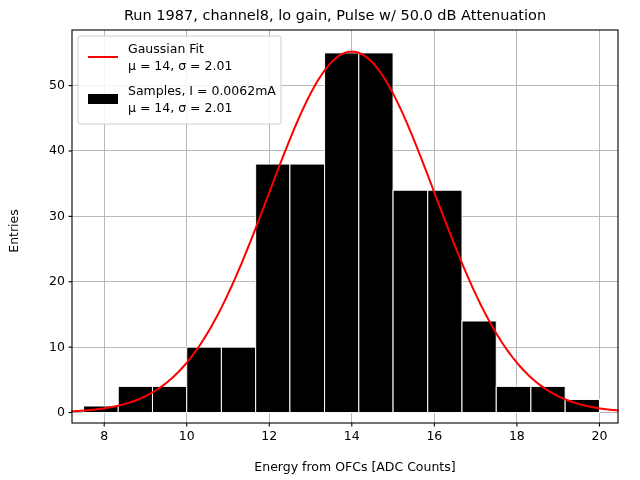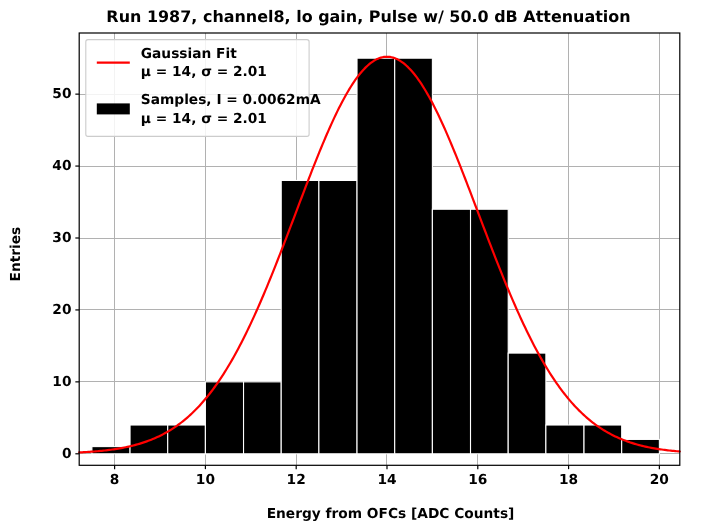--- a/index.html
+++ b/index.html
@@ -11,21 +11,20 @@
     width: 640px;
     height: 480px;
     font-family: "DejaVu Sans", sans-serif;
     overflow: hidden;
   }
   #figure {
     position: relative;
     width: 640px;
     height: 480px;
     background: #ffffff;
-    font-weight: bold;
   }
   #chart-svg {
     display: block;
     width: 640px;
     height: 480px;
   }
   .axis-line {
     stroke: #000000;
     stroke-width: 1.1;
     fill: none;

